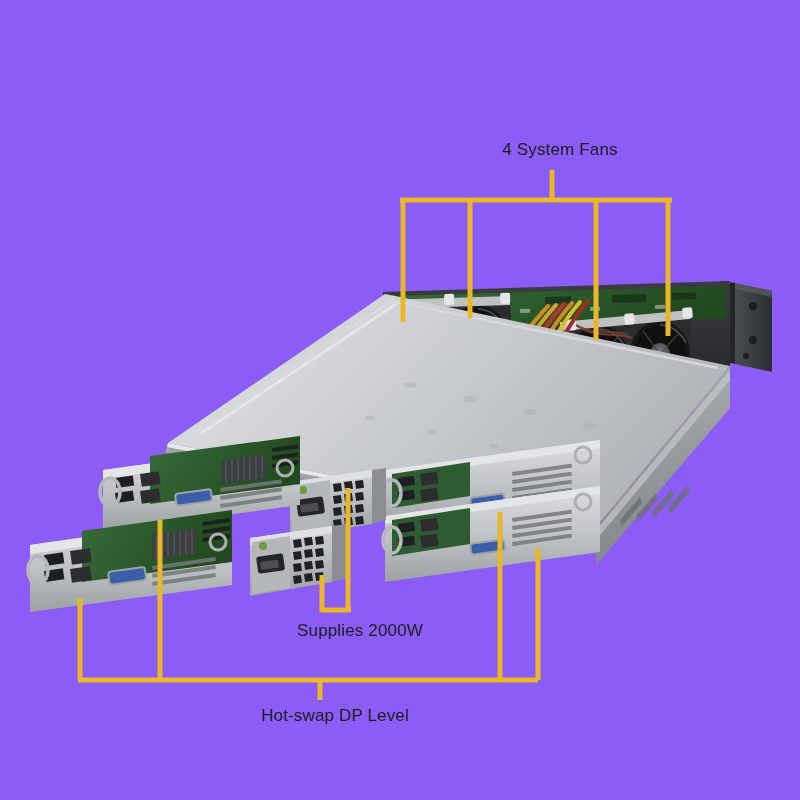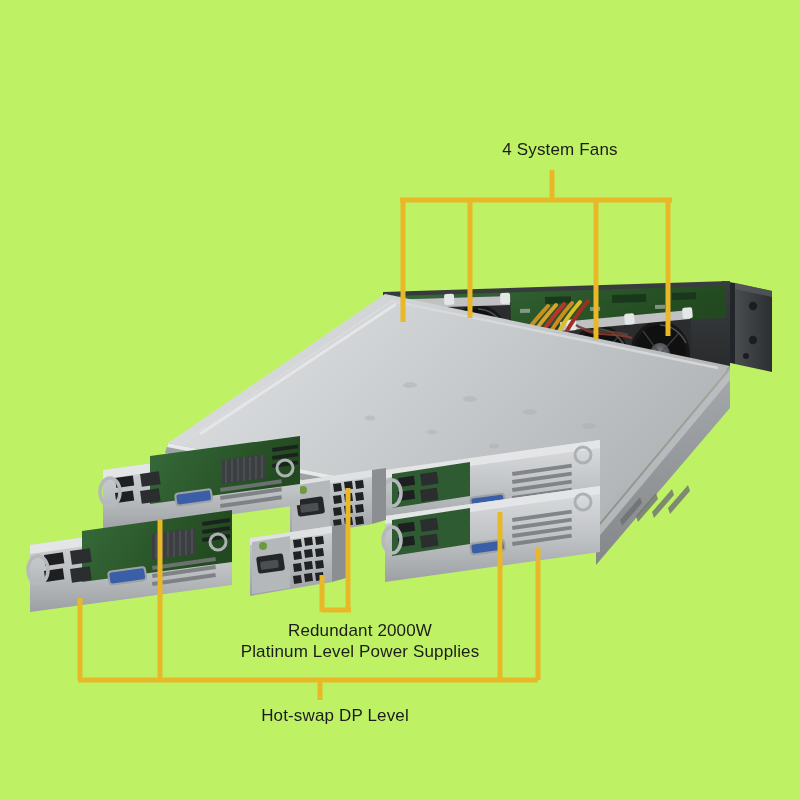--- a/index.html
+++ b/index.html
@@ -13,21 +13,21 @@
     font-family: "Liberation Sans", sans-serif;
     overflow: hidden;
     position: relative;
   }
 
   #stage {
     position: absolute;
     left: 0; top: 0;
     width: 800px;
     height: 800px;
-    background: #bef264;
+    background: #8b5cf6;
   }
 
   
   .callout-label {
     position: absolute;
     color: #1c1c1c;
     font-size: 17px;
     line-height: 21px;
     letter-spacing: 0.15px;
     white-space: pre;
@@ -455,17 +455,17 @@
         <line x1="500" y1="512" x2="500" y2="680"></line>
         <line x1="538" y1="548" x2="538" y2="680"></line>
         <line x1="320" y1="680" x2="320" y2="700"></line>
       </g>
 
     </g>
   </svg>
 
   <div class="callout-label label-layer" id="label-fans">4 System Fans</div>
 
-  <div class="callout-label label-layer" id="label-psu"><span>Redundant 2000W</span><br><span>Platinum Level Power Supplies</span></div>
+  <div class="callout-label label-layer" id="label-psu"><span>Supplies 2000W</span><br></div>
 
   <div class="callout-label label-layer" id="label-nodes">Hot-swap DP Level</div>
 
 </div>
 
 </body></html>

